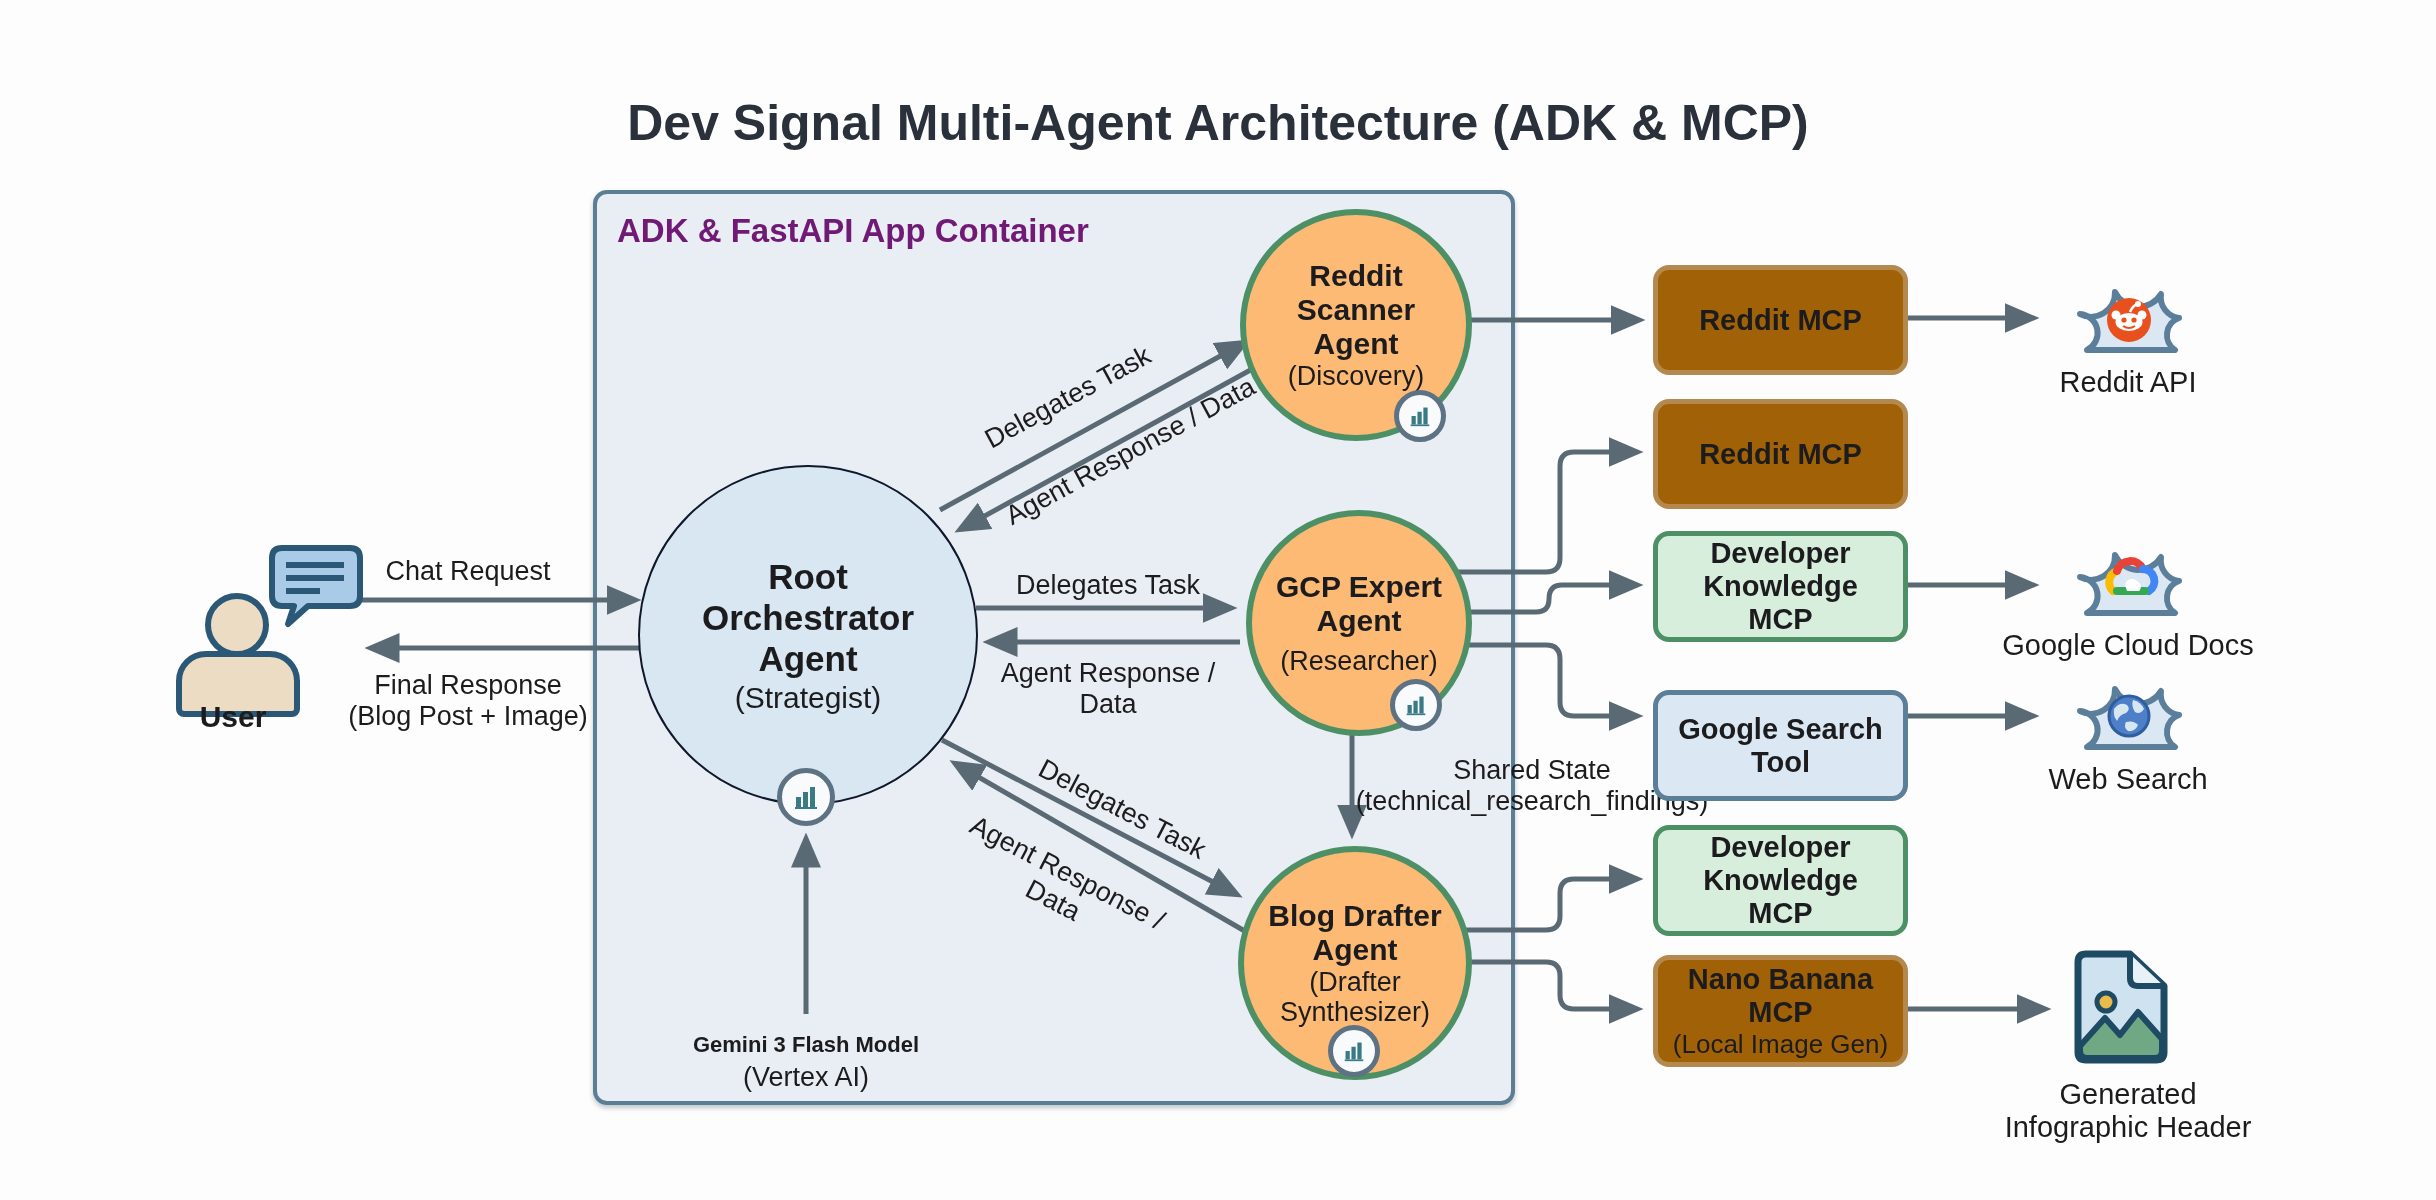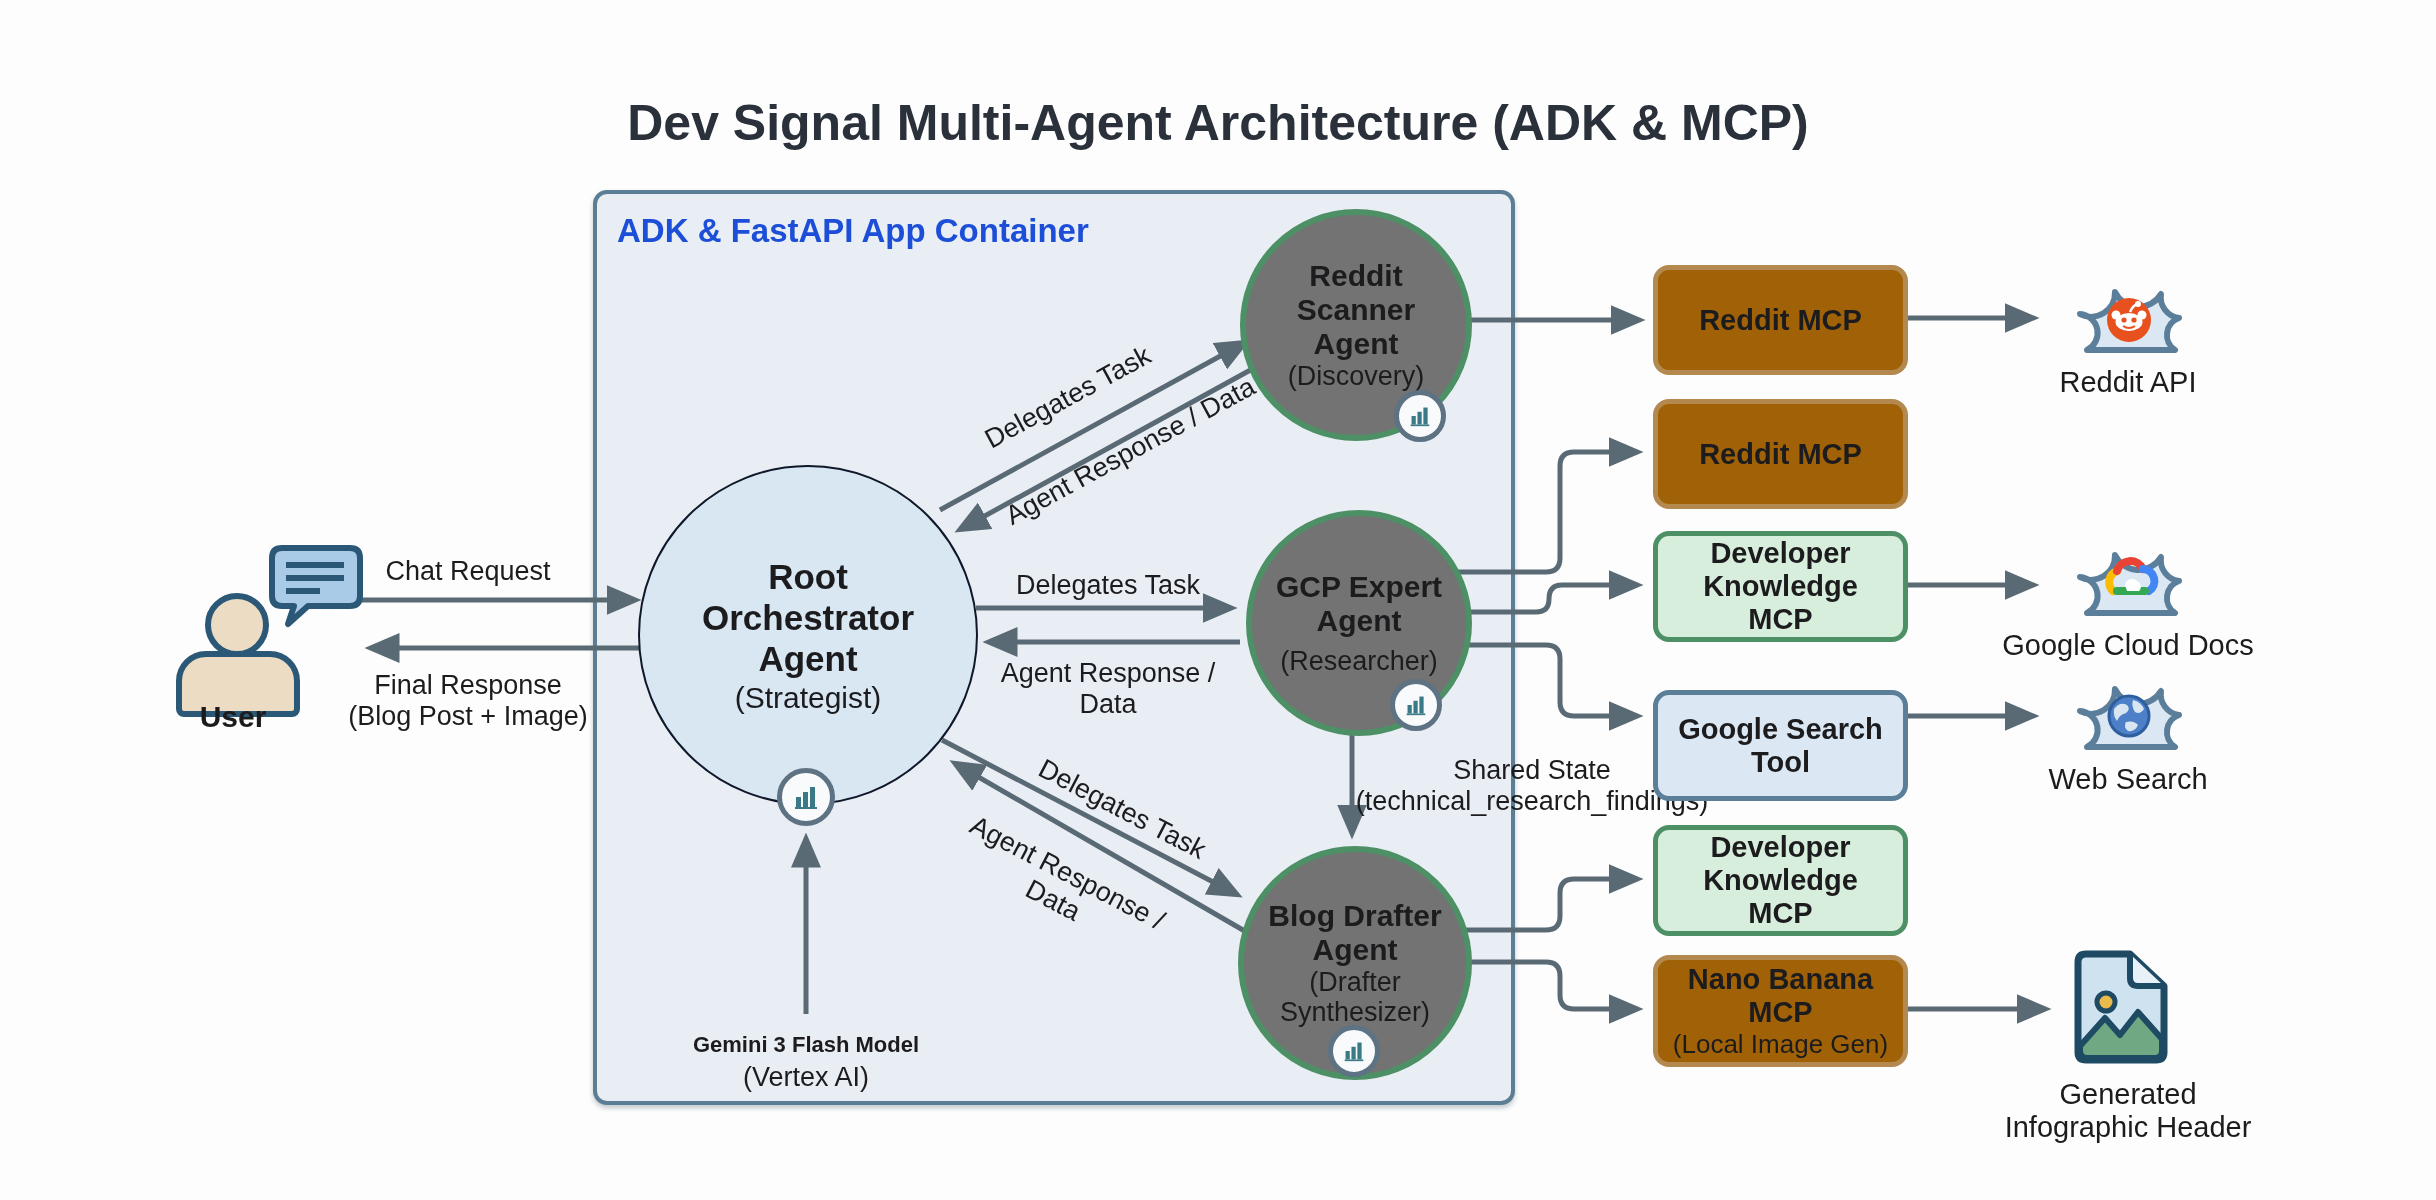--- a/index.html
+++ b/index.html
@@ -9,21 +9,21 @@
     font-family:"Liberation Sans",sans-serif;
   }
   .abs{position:absolute;}
   .ctr{text-align:center;}
   #title{left:0;top:94px;width:2436px;text-align:center;font-size:50px;font-weight:bold;color:#2a313b;}
   #container-box{
     left:593px;top:190px;width:914px;height:907px;
     background:#e9edf4;border:4px solid #5b7e95;border-radius:14px;
     box-shadow:0 3px 5px rgba(40,60,75,0.28);
   }
-  #container-label{left:617px;top:212px;font-size:33px;font-weight:bold;color:#1d4ed8;}
+  #container-label{left:617px;top:212px;font-size:33px;font-weight:bold;color:#701a75;}
   
   #user-head{left:205px;top:593px;width:52px;height:52px;border-radius:50%;
     background:#ecdcc3;border:6px solid #2b5876;}
   #user-body{left:176px;top:651px;width:112px;height:54px;
     background:#ecdcc3;border:6px solid #2b5876;border-radius:30px 30px 8px 8px;}
   #user-label{left:163px;top:700px;width:140px;font-size:30px;font-weight:bold;}
   #chat-bubble{left:262px;top:540px;}
   
   .flow-lbl{font-size:27px;color:#1c1c1e;}
   #chat-request-label{left:368px;top:556px;width:200px;}
@@ -33,21 +33,21 @@
   #delegates-mid-label{left:1008px;top:570px;width:200px;}
   #response-mid-label{left:988px;top:658px;width:240px;line-height:31px;}
   #delegates-bottom-label{left:992px;top:794px;width:260px;transform:rotate(27.5deg);}
   #response-bottom-label{left:928px;top:856px;width:264px;line-height:31px;transform:rotate(27.5deg);}
   #shared-state-label{left:1342px;top:755px;width:380px;line-height:31px;}
   
   .agent-circle{border-radius:50%;display:flex;flex-direction:column;align-items:center;justify-content:center;text-align:center;}
   #root-agent{left:638px;top:465px;width:336px;height:336px;background:#d9e7f3;border:2px solid #0f172a;}
   #root-agent .agent-name{font-size:35px;font-weight:bold;line-height:41px;width:250px;}
   #root-agent .agent-sub{font-size:30px;margin-top:2px;}
-  .green-agent{background:#737373;border:6px solid #4d9066;}
+  .green-agent{background:#fdba74;border:6px solid #4d9066;}
   #scanner-agent{left:1240px;top:209px;width:220px;height:220px;}
   #gcp-agent{left:1246px;top:510px;width:214px;height:214px;gap:8px;}
   #blog-agent{left:1238px;top:846px;width:222px;height:222px;}
   .green-agent .agent-name{font-size:30px;font-weight:bold;line-height:34px;width:150px;}
   #gcp-agent .agent-name{width:180px;}
   #blog-agent .agent-name{width:200px;}
   .green-agent .agent-sub{font-size:27px;line-height:30px;width:190px;}
   
   .badge{background:#f8fafb;border:5px solid #5d7282;border-radius:50%;
     display:flex;align-items:center;justify-content:center;}

